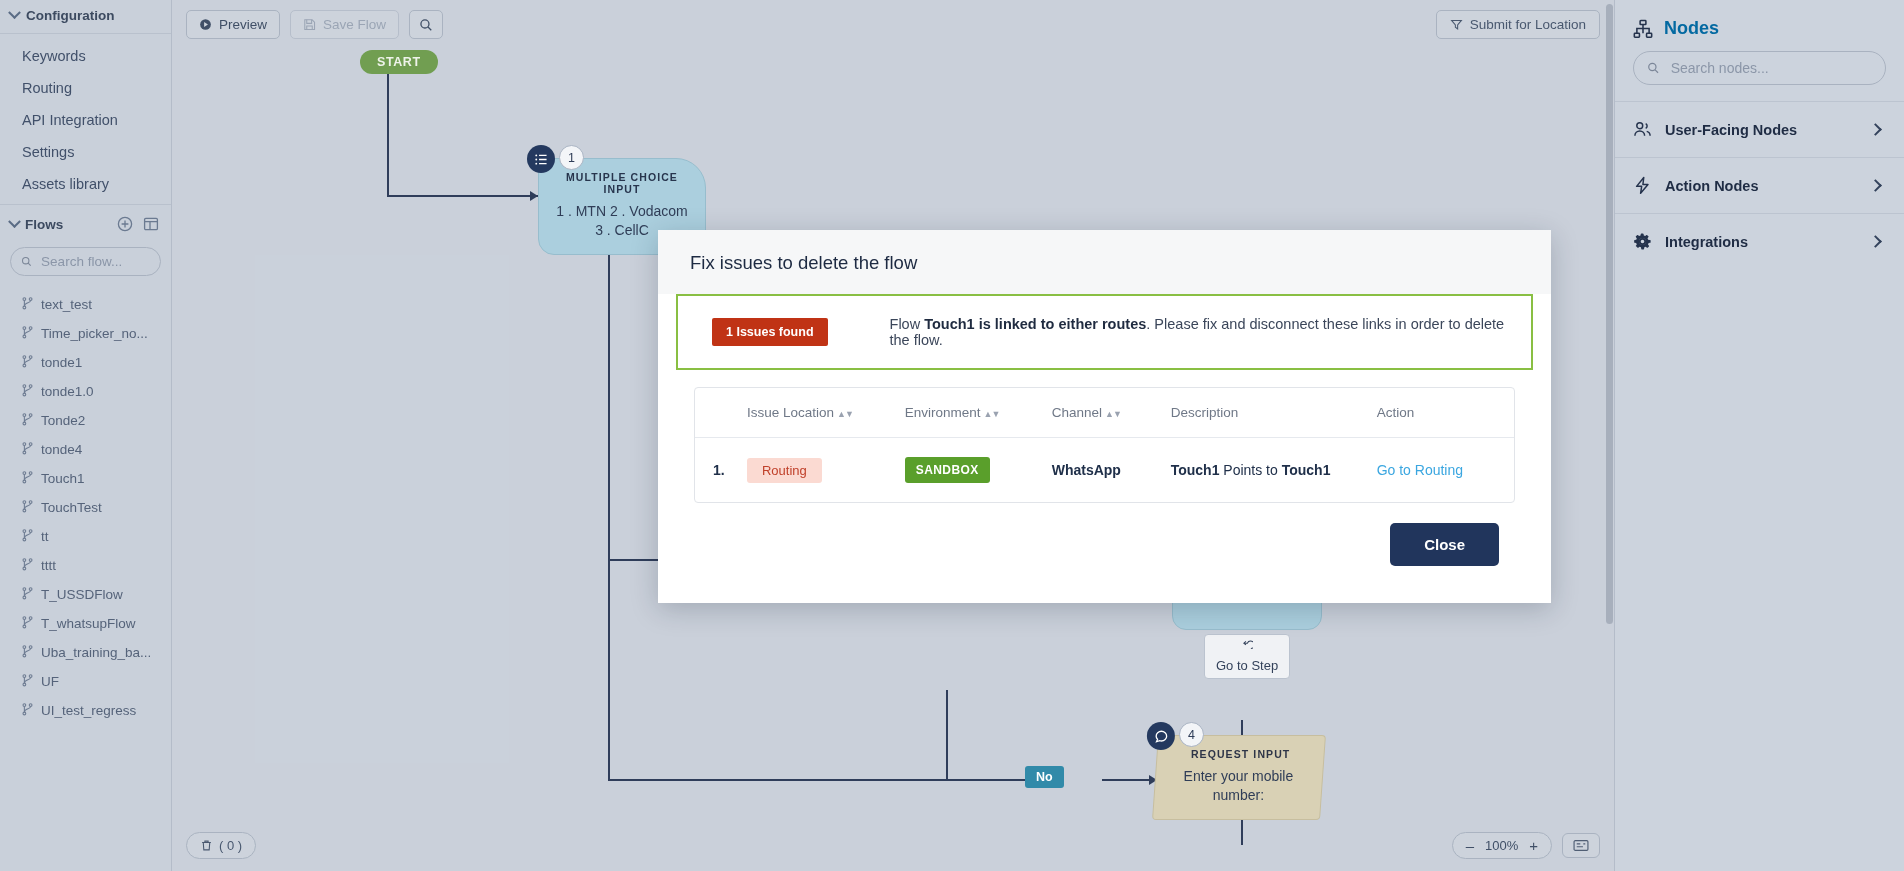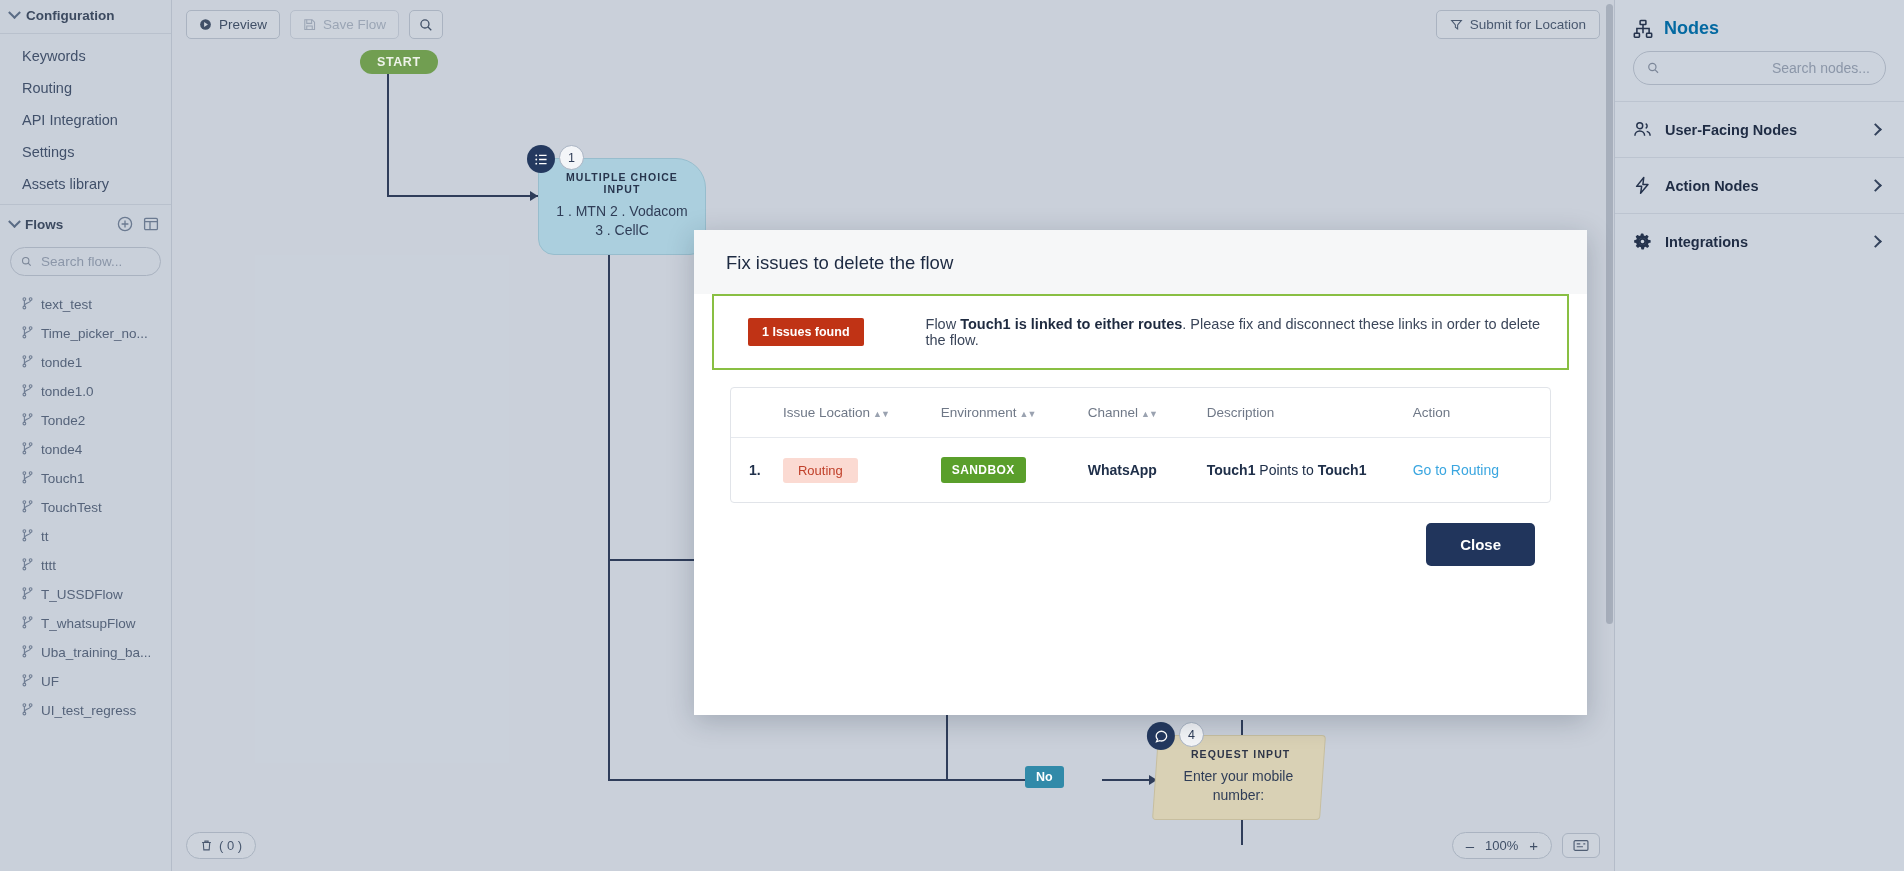--- a/index.html
+++ b/index.html
@@ -184,43 +184,42 @@
   .nodes-search-wrap { padding: 2px 18px 16px 18px; }
   .nodes-search {
     display: flex; align-items: center; gap: 9px;
     background: #ccd3dd; border: 1px solid #a9b2c0;
     border-radius: 18px; padding: 7px 13px;
   }
   .nodes-search input {
     border: 0; outline: 0; background: transparent; width: 100%;
     font-size: 14px; color: #44536b;
     font-family: "Liberation Sans", sans-serif;
-    text-align: right;
   }
   .nodes-search input::placeholder { color: #8b96a8; }
   .node-cat {
     display: flex; align-items: center; gap: 13px;
     padding: 18px 18px; border-top: 1px solid #bcc4d0;
     cursor: pointer;
   }
   .node-cat .lbl { flex: 1; font-size: 14.5px; font-weight: bold; color: #1f2c44; }
   .chev-right {
     width: 9px; height: 9px;
     border-right: 2.4px solid #33425c; border-top: 2.4px solid #33425c;
     transform: rotate(45deg); margin-right: 6px;
   }
 
   
   .modal-backdrop {
     position: absolute; inset: 0; z-index: 20;
     background: rgba(255,255,255,0.02);
   }
   .modal {
-    position: absolute; left: 522px; top: 230px;
-    width: 893px; height: 485px; z-index: 21;
+    position: absolute; left: 486px; top: 230px;
+    width: 893px; height: 373px; z-index: 21;
     background: #ffffff;
     box-shadow: 0 6px 26px rgba(20,30,50,.22);
   }
   .modal-header {
     background: #f6f7f8; padding: 22px 32px 20px 32px;
   }
   .modal-title { font-size: 18.5px; color: #1d2a42; }
   .modal-body { padding: 0 18px; }
   .alert-box {
     border: 2px solid #89bf43; background: #fff;

